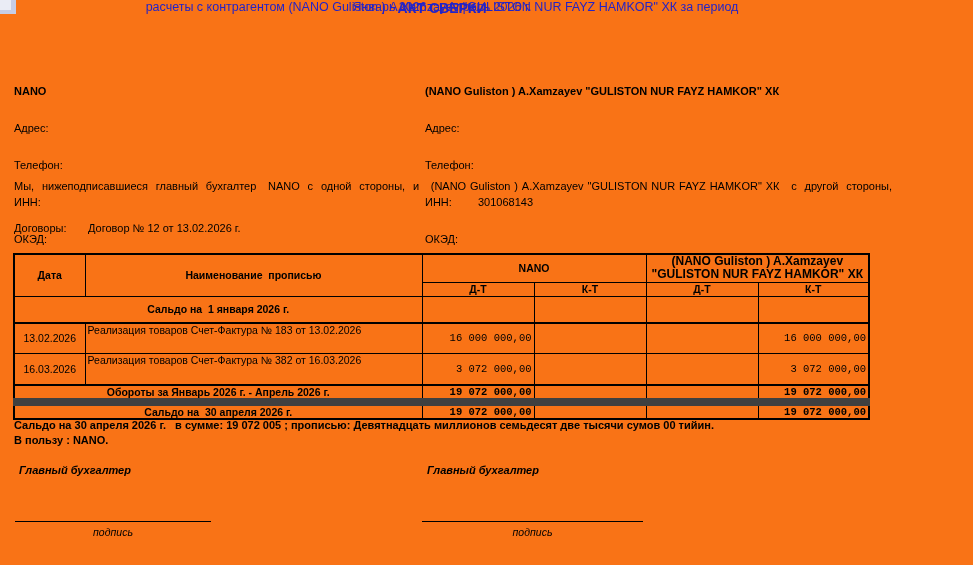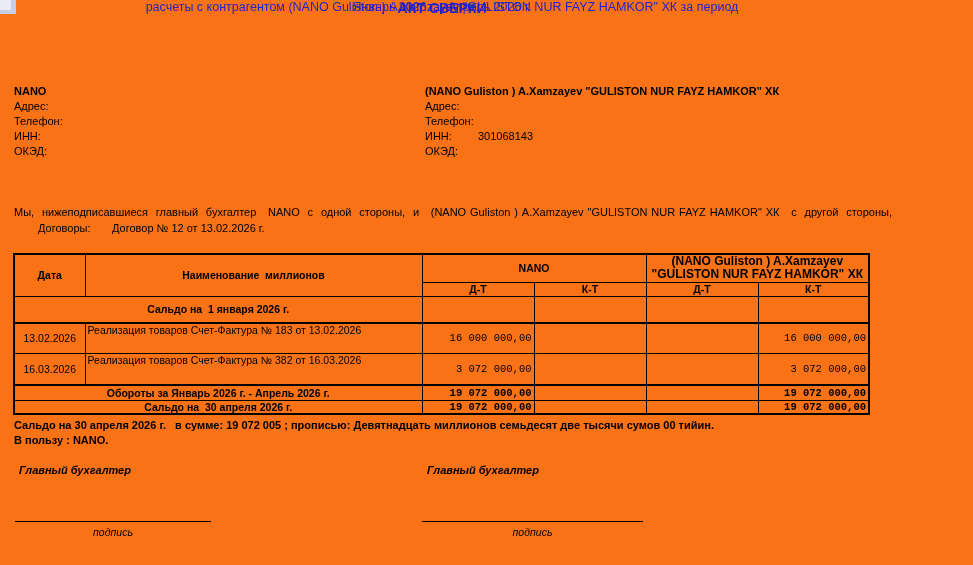--- a/index.html
+++ b/index.html
@@ -15,40 +15,40 @@
   .doc-title   { position:absolute; left:0; top:6;  width:884px; text-align:center; font-size:14px; font-weight:bold; color:#2323c8; }
   .doc-sub     { position:absolute; left:0; width:884px; text-align:center; font-size:12.5px; color:#2323c8; }
   .doc-sub.l1  { top:32; }
   .doc-sub.l2  { top:52; }
 
   
   .party { position:absolute; top:84px; font-size:11px; line-height:15px; }
   .party.left  { left:14px;  width:400px; }
   .party.right { left:425px; width:540px; }
   .party-name { font-weight:bold; }
-  .party .lbl { display:inline-block; min-width:53px; }
+  .party .lbl { display:inline-block; min-width:53px;margin-top:22px; }
 
   
   .preamble { position:absolute; left:14px; top:176px; width:878px; font-size:11px; line-height:20px; }
-  .preamble .l1 { text-align:justify; text-align-last:justify;margin-top:26px; }
+  .preamble .l1 { text-align:justify; text-align-last:justify; }
 
-  .contracts { position:absolute; left:14px; top:222px; font-size:11px;margin-left:24px; }
+  .contracts { position:absolute; left:14px; top:222px; font-size:11px; }
   .contracts .lbl { display:inline-block; min-width:74px; }
 
   
   table.acts { position:absolute; left:13px; top:253px; width:855px; table-layout:fixed; border-collapse:collapse; font-size:10.5px; border:2px solid #000; }
   table.acts td { border:1px solid #000; padding:0 2px; overflow:hidden; }
   td.hc  { font-weight:bold; text-align:center; vertical-align:middle; }
   td.hc2 { font-weight:bold; text-align:center; vertical-align:middle; font-size:12px; line-height:13px; }
   tr.h1 { height:28px; } tr.h2 { height:14px; }
   tr.saldo1 { height:27px; } tr.op1 { height:30px; } tr.op2 { height:32px; }
   tr.turn { height:15px; } tr.saldo2 { height:14px; }
   tr.saldo1 td { border-bottom:2px solid #000; }
   tr.turn td { border-top:2px solid #000; }
-  tr.saldo2 td { border-top:1px solid #404040; }
+  tr.saldo2 td { border-top:8px solid #404040; }
   td.mlabel { font-weight:bold; text-align:center; vertical-align:middle; }
   td.datec { text-align:center; vertical-align:middle; }
   td.desc { vertical-align:top; padding:1px 3px; }
   td.amt { text-align:right; vertical-align:middle; padding-right:3px;font-family:Liberation Mono, monospace; }
   td.amt.b { font-weight:bold; }
 
   
   .summary { position:absolute; left:14px; font-size:11px; font-weight:bold; }
   .summary.l1 { top:419px; }
   .summary.l2 { top:434px; }
@@ -104,21 +104,21 @@
       <col style="width:71px">
         <col style="width:337px">
       <col style="width:112px">
         <col style="width:112px">
       <col style="width:112px">
         <col style="width:111px">
     </colgroup>
     <tbody>
       <tr class="h1">
         <td class="hc" rowspan="2" data-bind="table.headers.date">Дата</td>
-        <td class="hc" rowspan="2" data-bind="table.headers.operation">Наименование  миллионов</td>
+        <td class="hc" rowspan="2" data-bind="table.headers.operation">Наименование  прописью</td>
         <td class="hc" colspan="2" data-bind="table.headers.left_party">NANO</td>
         <td class="hc2" colspan="2">
           <div data-bind="table.headers.right_party_line1">(NANO Guliston ) A.Xamzayev</div>
           <div data-bind="table.headers.right_party_line2">"GULISTON NUR FAYZ HAMKOR" ХК</div>
         </td>
       </tr>
       <tr class="h2">
         <td class="hc" data-bind="table.headers.debit">Д-Т</td>
         <td class="hc" data-bind="table.headers.credit">К-Т</td>
         <td class="hc" data-bind="table.headers.debit">Д-Т</td>

